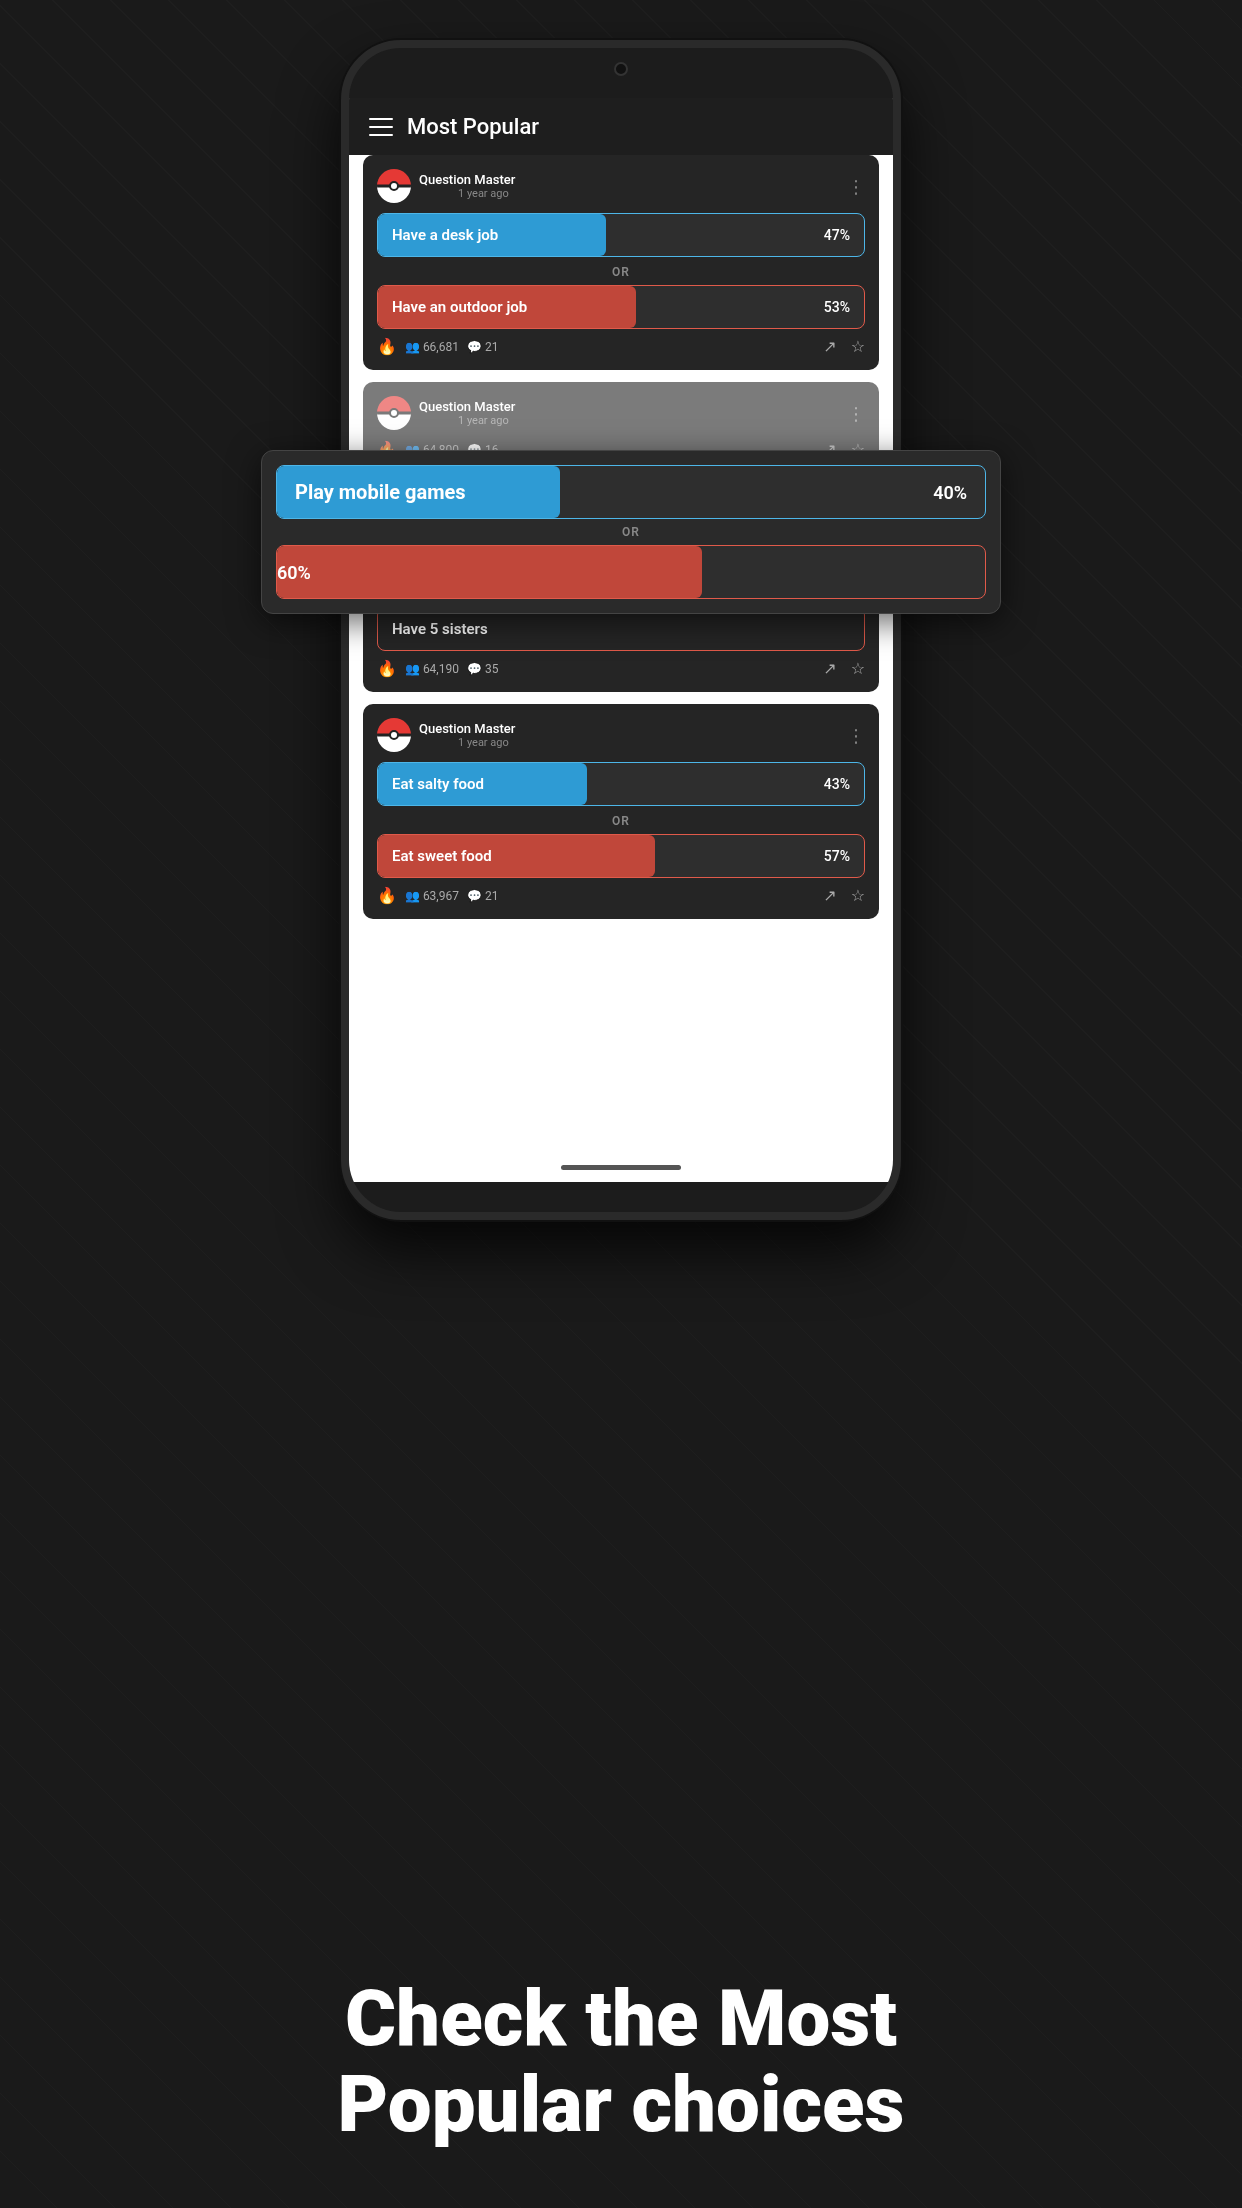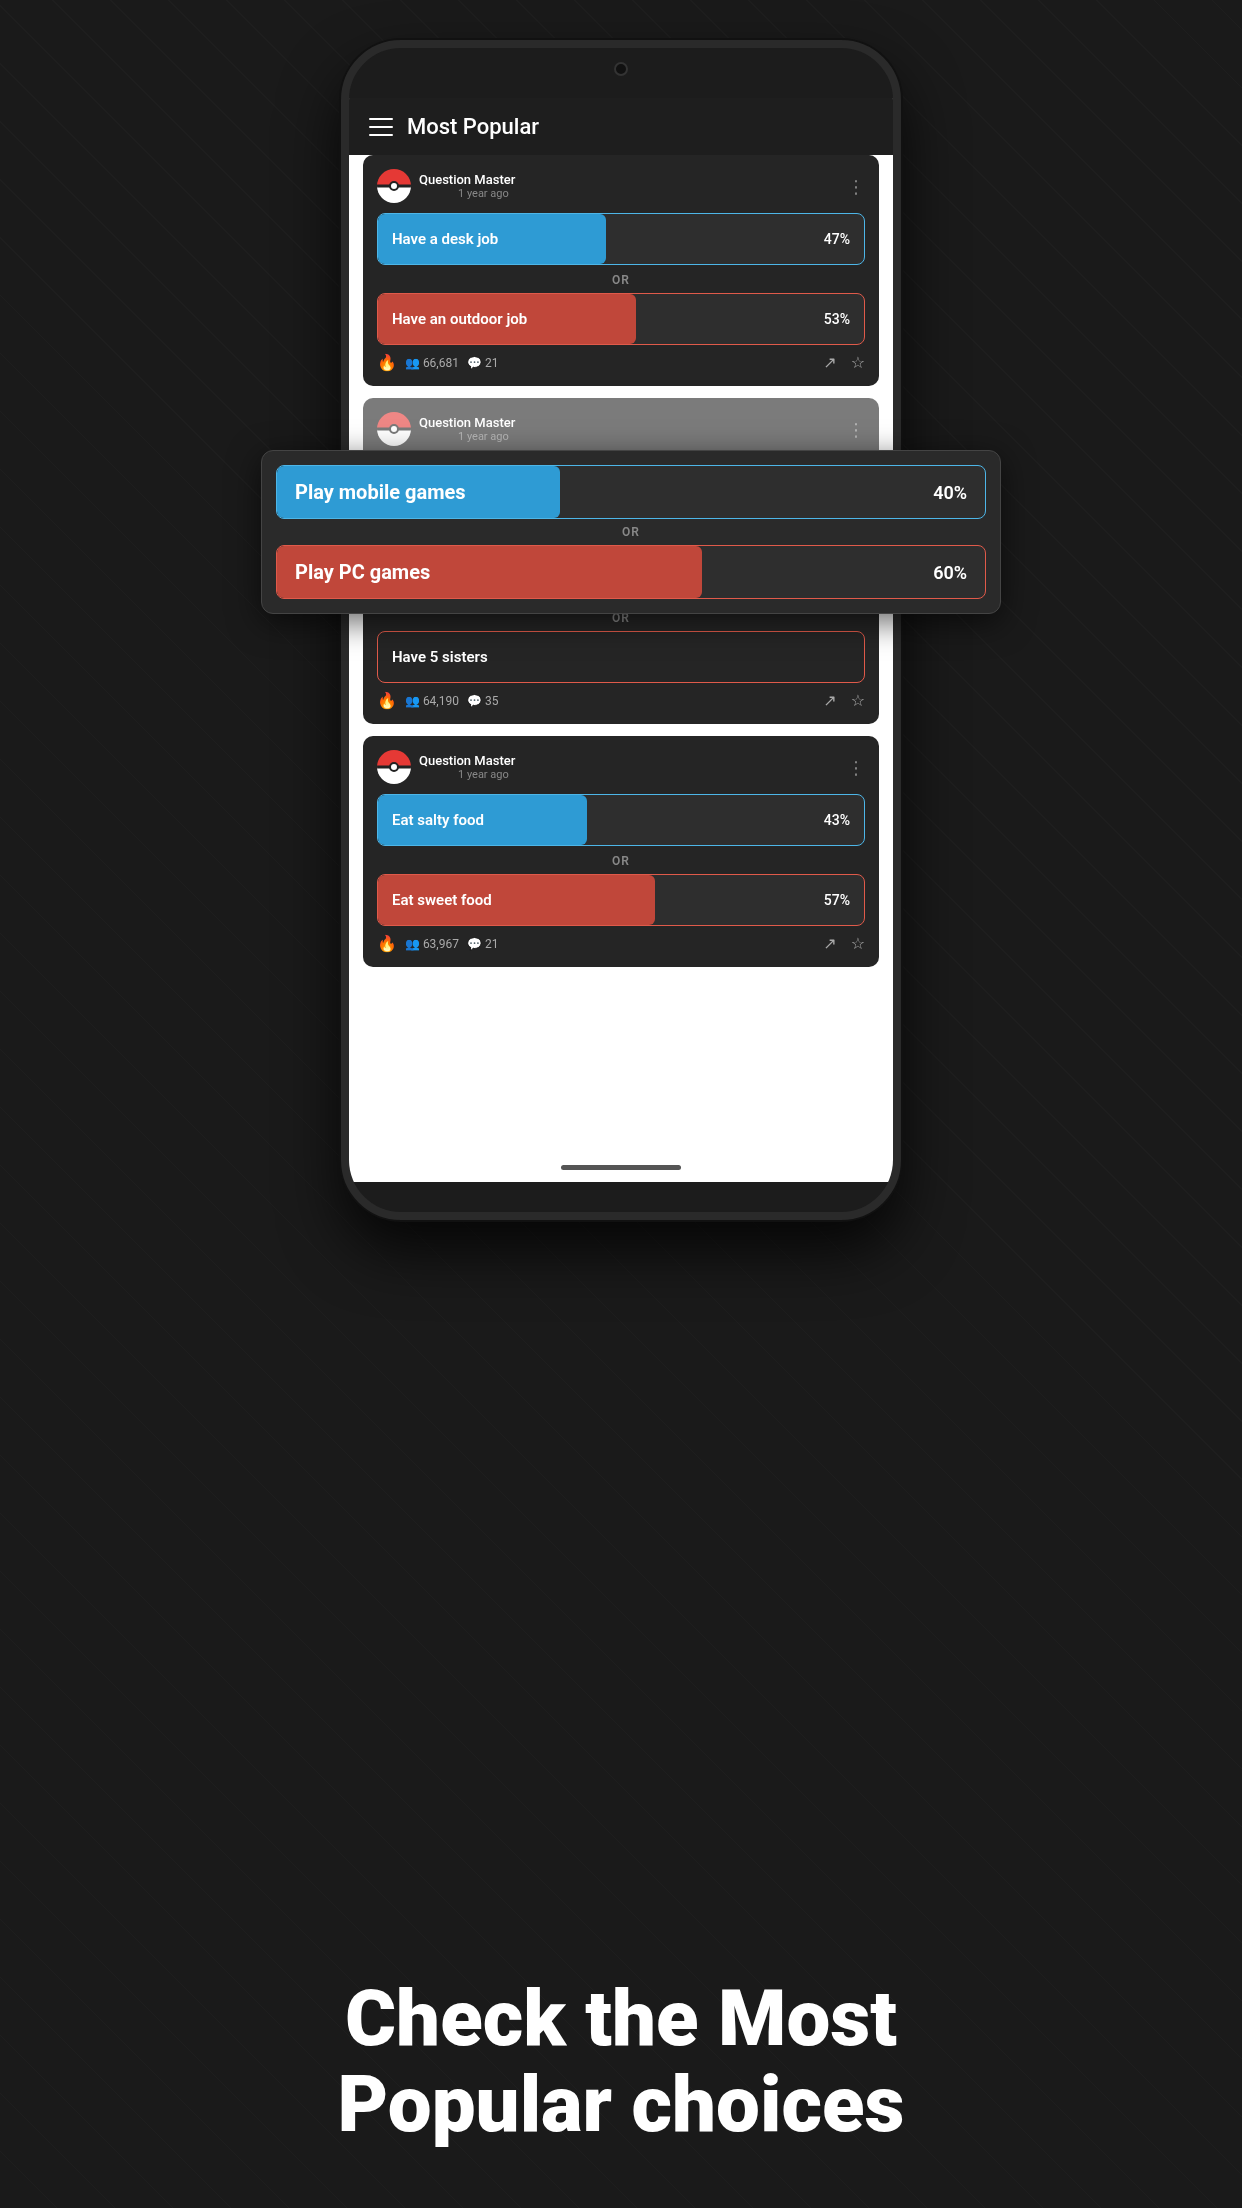--- a/index.html
+++ b/index.html
@@ -164,21 +164,21 @@
       display: flex;
       flex-direction: column;
     }
 
     
     .poll-option {
       position: relative;
       border-radius: 8px;
       overflow: hidden;
       margin-bottom: 8px;
-      height: 52px;
+      height: 44px;
       background: #2e2e2e;
       border: 1.5px solid transparent;
       display: flex;
       align-items: center;
     }
 
     .poll-option-bar {
       position: absolute;
       top: 0; left: 0; bottom: 0;
       border-radius: 6px;
@@ -421,21 +421,20 @@
 
       <div class="floating-option blue">
         <div class="floating-option-bar" style="width:40%"></div>
         <span class="floating-option-label">Play mobile games</span>
         <span class="floating-option-pct">40%</span>
       </div>
       <div class="or-divider">OR</div>
 
       <div class="floating-option red">
         <div class="floating-option-bar" style="width:60%"></div>
-        <span class="floating-option-label">Play PC games</span>
         <span class="floating-option-pct">60%</span>
       </div>
     </div>
   </div>
 
   <div class="phone-frame">
     <div class="phone-camera"></div>
     <div class="side-button"></div>
 
     <div class="phone-screen">

